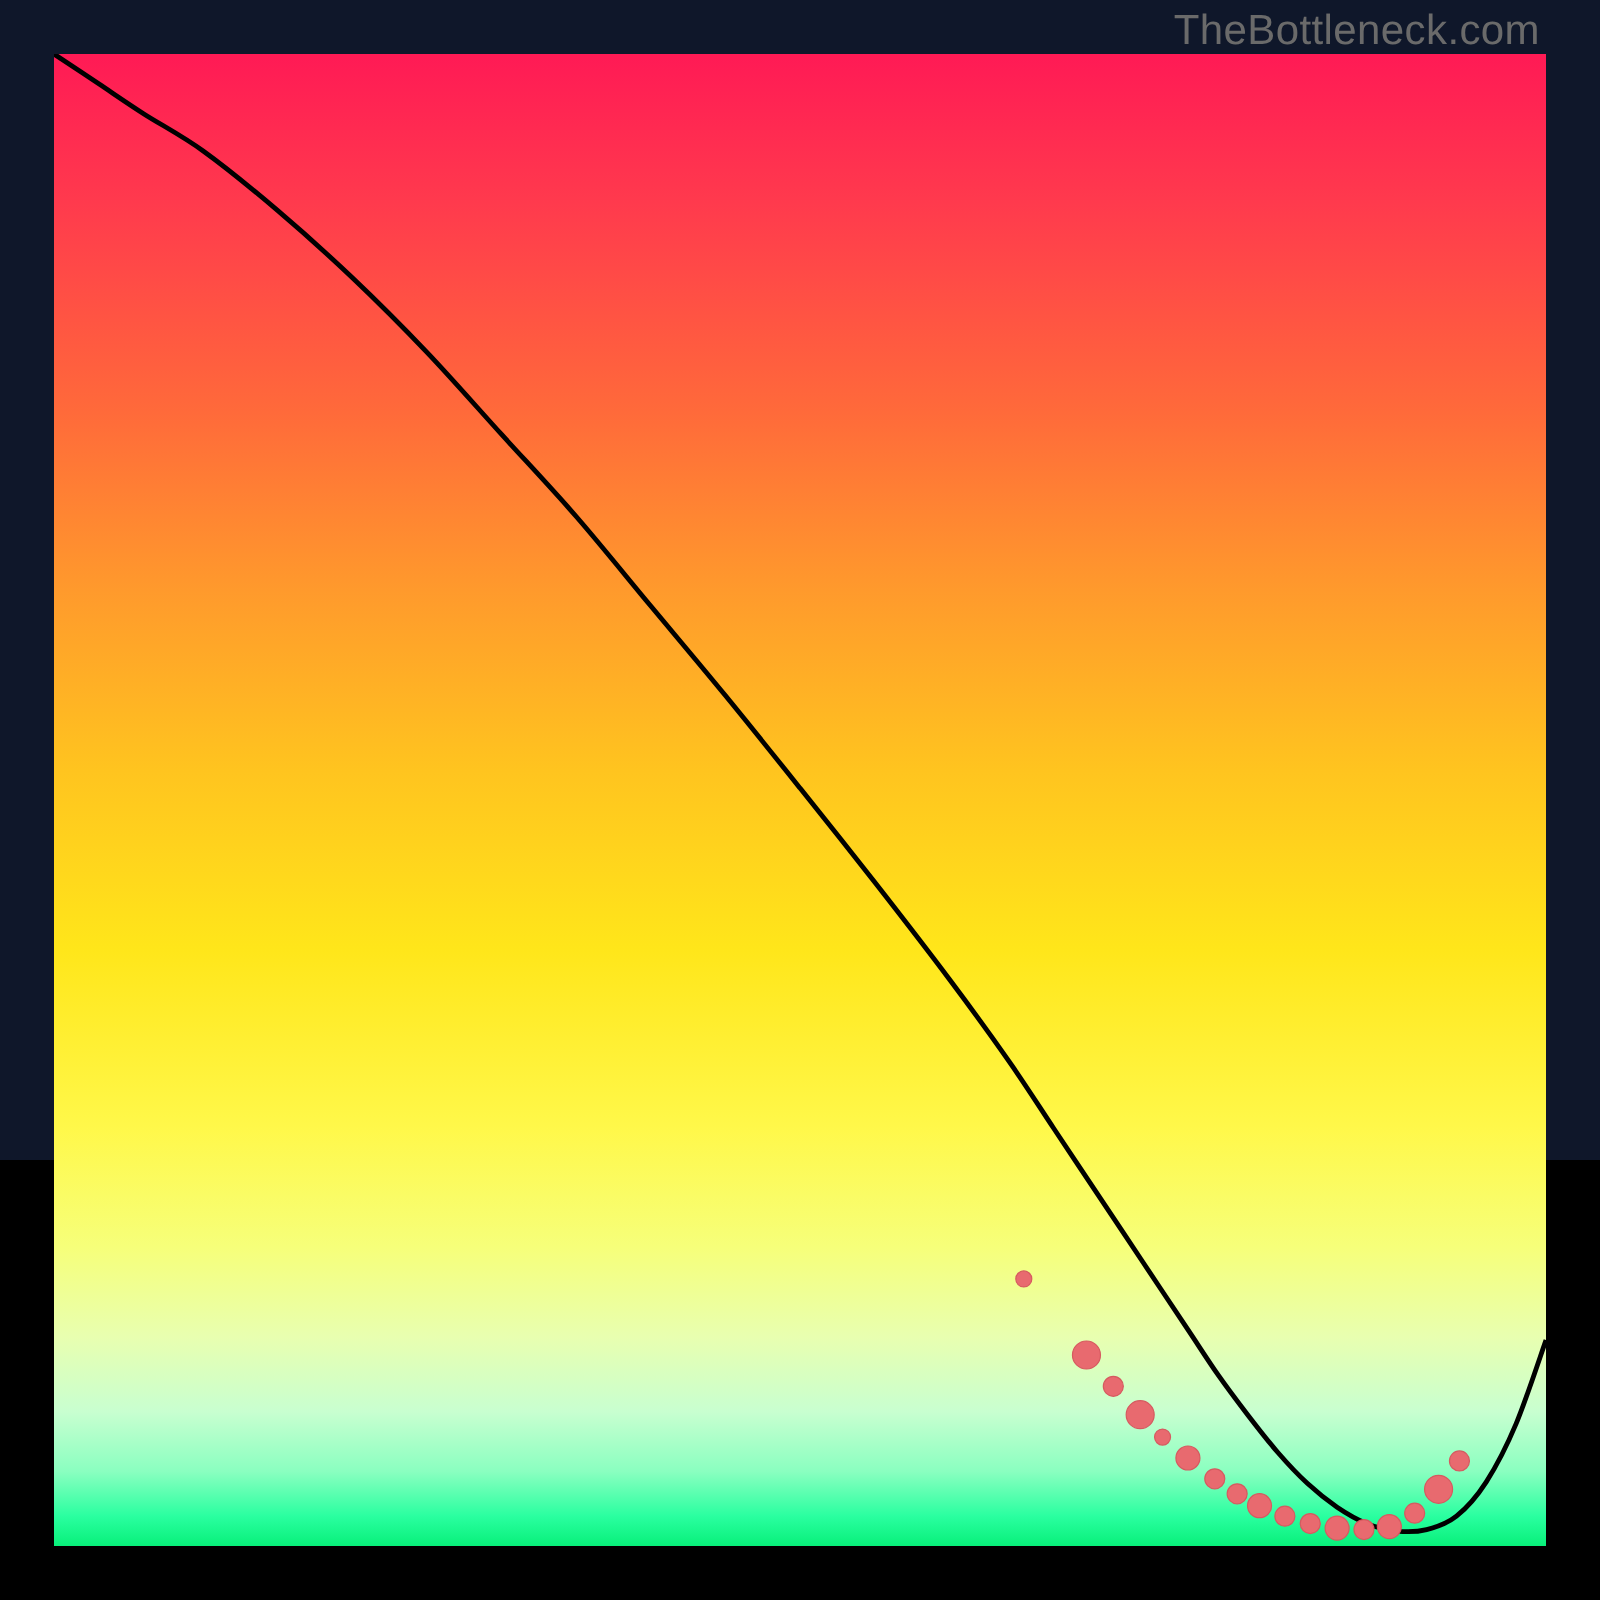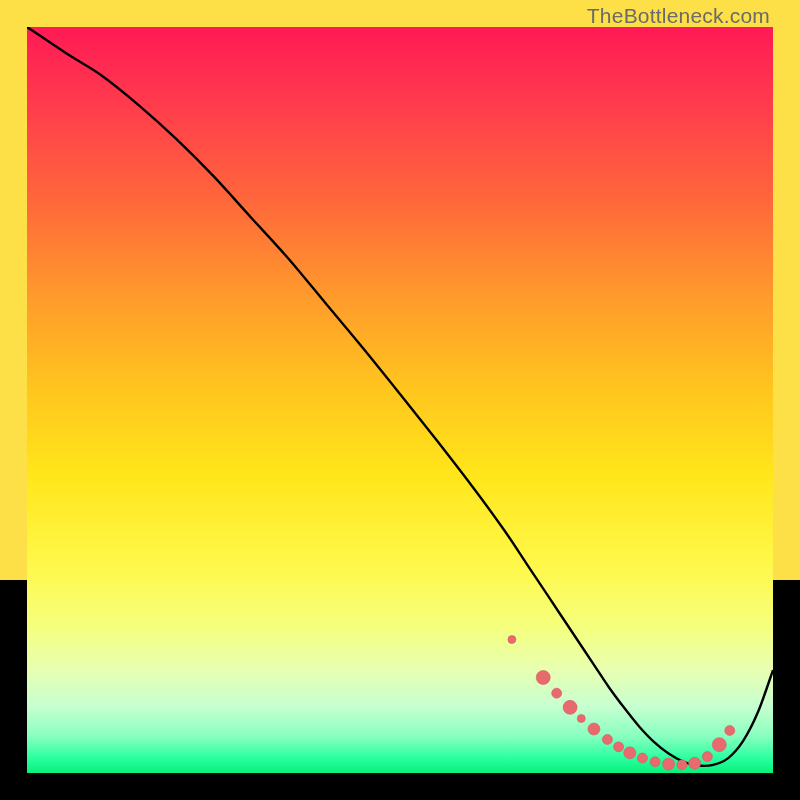--- a/index.html
+++ b/index.html
@@ -8,21 +8,21 @@
     width: 800px;
     height: 800px;
     background: #000;
     overflow: hidden;
     font-family: Arial, Helvetica, sans-serif;
   }
   .stage {
     position: relative;
     width: 800px;
     height: 580px;
-    background: #fde047;
+    background: #0f172a;
   }
   .plot {
     position: absolute;
     left: 27px;
     top: 27px;
     width: 746px;
     height: 746px;
     overflow: hidden;
   }
   .gradient {

